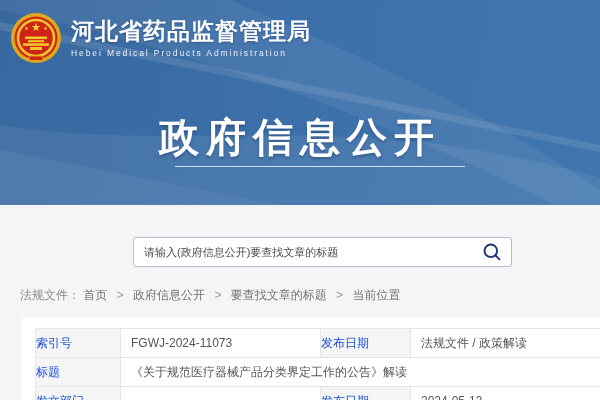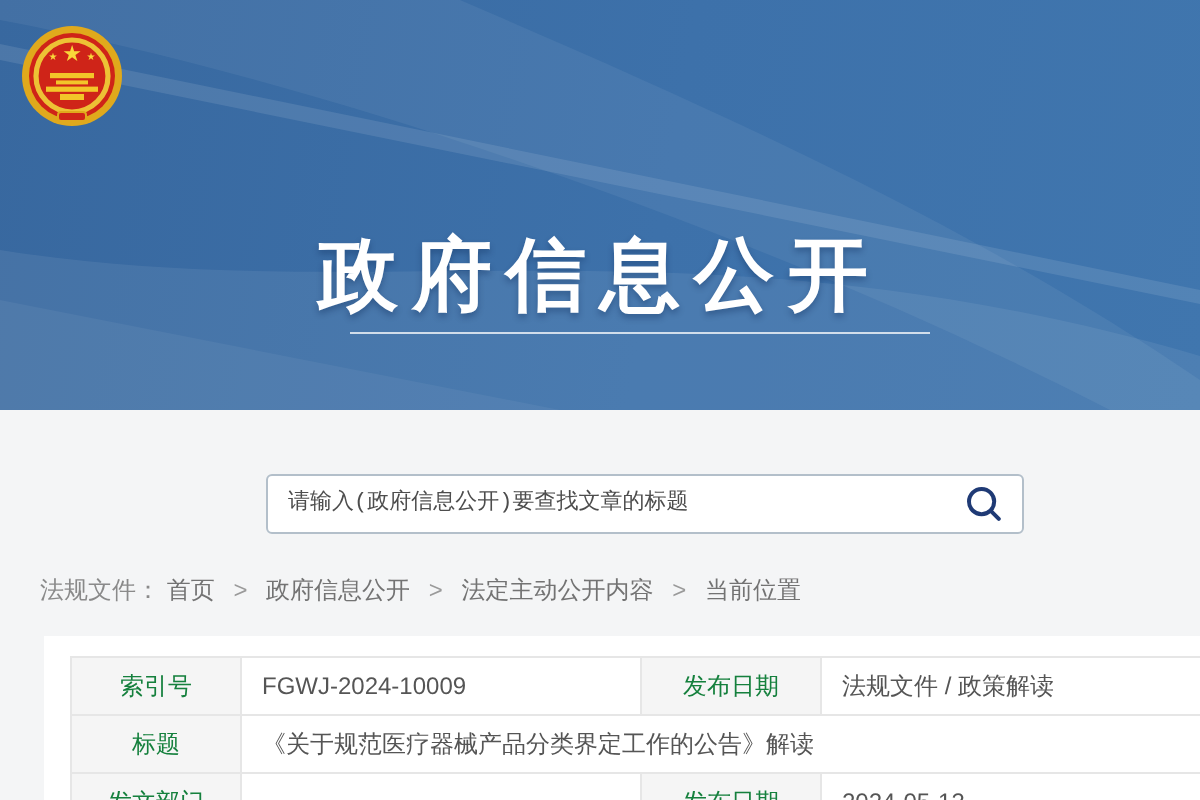--- a/index.html
+++ b/index.html
@@ -39,21 +39,21 @@
   }
   .banner-underline {
     position:absolute; top:166px; left:175px; width:290px; height:1px;
     background:rgba(255,255,255,.75);
   }
 
   
   .search-box {
     position:absolute; top:237px; left:133px; width:379px; height:30px;
     background:#ffffff; border:1px solid #b3bfca; border-radius:3px;
-    display:flex; align-items:center;font-family:Liberation Mono, monospace;
+    display:flex; align-items:center;
   }
   .search-input {
     flex:1; height:100%; border:none; outline:none; background:transparent;
     font-family:inherit; font-size:11px; color:#333; padding:0 10px;
   }
   .search-input::placeholder { color:#4d4d4d; opacity:1; }
   .search-btn {
     width:38px; height:100%; border:none; background:transparent;
     display:flex; align-items:center; justify-content:center; cursor:pointer;
   }
@@ -74,21 +74,21 @@
   .doc-table {
     margin:10px 0 0 13px;
     border-collapse:collapse; table-layout:fixed; width:605px;
     font-size:12px; color:#555;
   }
   .doc-table td {
     border:1px solid #e6e6e6; height:29px; padding:0 10px;
     overflow:hidden; white-space:nowrap;
   }
   .doc-table td.lbl {
-    background:#f5f5f5; text-align:center; padding:0; color:#15803d;
+    background:#f5f5f5; text-align:left; padding:0; color:#1d4ed8;
   }
 </style>
 </head>
 <body>
 
 <div class="header">
   <svg class="header-waves" viewBox="0 0 600 205" preserveAspectRatio="none">
     <path d="M0,0 L230,0 C370,60 490,115 600,190 L600,205 L555,205 C380,115 160,40 0,10 Z" fill="rgba(255,255,255,0.06)"></path>
     <path d="M0,125 C190,155 350,105 600,178 L600,205 L0,205 Z" fill="rgba(255,255,255,0.07)"></path>
     <path d="M0,30 L600,152 L600,145 L0,22 Z" fill="rgba(255,255,255,0.10)"></path>
@@ -102,20 +102,24 @@
       <circle cx="26" cy="26" r="18" fill="none" stroke="#edc235" stroke-width="2.6"></circle>
       <text x="26" y="18.5" text-anchor="middle" font-size="11" fill="#f9d83a">★</text>
       <text x="16.5" y="18" text-anchor="middle" font-size="5" fill="#f9d83a">★</text>
       <text x="35.5" y="18" text-anchor="middle" font-size="5" fill="#f9d83a">★</text>
       <rect x="15" y="24.5" width="22" height="2.6" fill="#f3c529"></rect>
       <rect x="18" y="28.2" width="16" height="2" fill="#f3c529"></rect>
       <rect x="13" y="31.3" width="26" height="2.6" fill="#f3c529"></rect>
       <rect x="20" y="35" width="12" height="3" fill="#f3c529"></rect>
       <rect x="19" y="44" width="14" height="4.5" rx="1.5" fill="#cf2418" stroke="#e0a91c" stroke-width="1"></rect>
     </svg>
+    <div>
+      <div class="site-name-cn">河北省药品监督管理局</div>
+      <div class="site-name-en">Hebei Medical Products Administration</div>
+    </div>
   </div>
 
   <div class="banner-title">政府信息公开</div>
   <div class="banner-underline"></div>
 </div>
 
 <div class="search-box">
   <input class="search-input" type="text" placeholder="请输入(政府信息公开)要查找文章的标题" style="">
   <button class="search-btn">
     <svg width="20" height="20" viewBox="0 0 20 20">
@@ -124,37 +128,37 @@
     </svg>
   </button>
 </div>
 
 <div class="breadcrumb">
   <span>法规文件：</span>
   <a>首页</a>
   <span class="sep">&gt;</span>
   <a>政府信息公开</a>
   <span class="sep">&gt;</span>
-  <a>法定主动公开内容</a>
+  <a>要查找文章的标题</a>
   <span class="sep">&gt;</span>
   <a>当前位置</a>
 </div>
 
 <div class="card">
   <table class="doc-table">
     <colgroup>
       <col style="width:85px">
         <col style="width:200px">
         <col style="width:90px">
         <col style="width:230px">
     </colgroup>
     <tbody>
         <tr>
       <td class="lbl">索引号</td>
-      <td>FGWJ-2024-10009</td>
+      <td>FGWJ-2024-11073</td>
       <td class="lbl">发布日期</td>
       <td>法规文件 / 政策解读</td>
     </tr>
     <tr>
       <td class="lbl">标题</td>
       <td colspan="3">《关于规范医疗器械产品分类界定工作的公告》解读</td>
     </tr>
     <tr>
       <td class="lbl">发文部门</td>
       <td></td>

